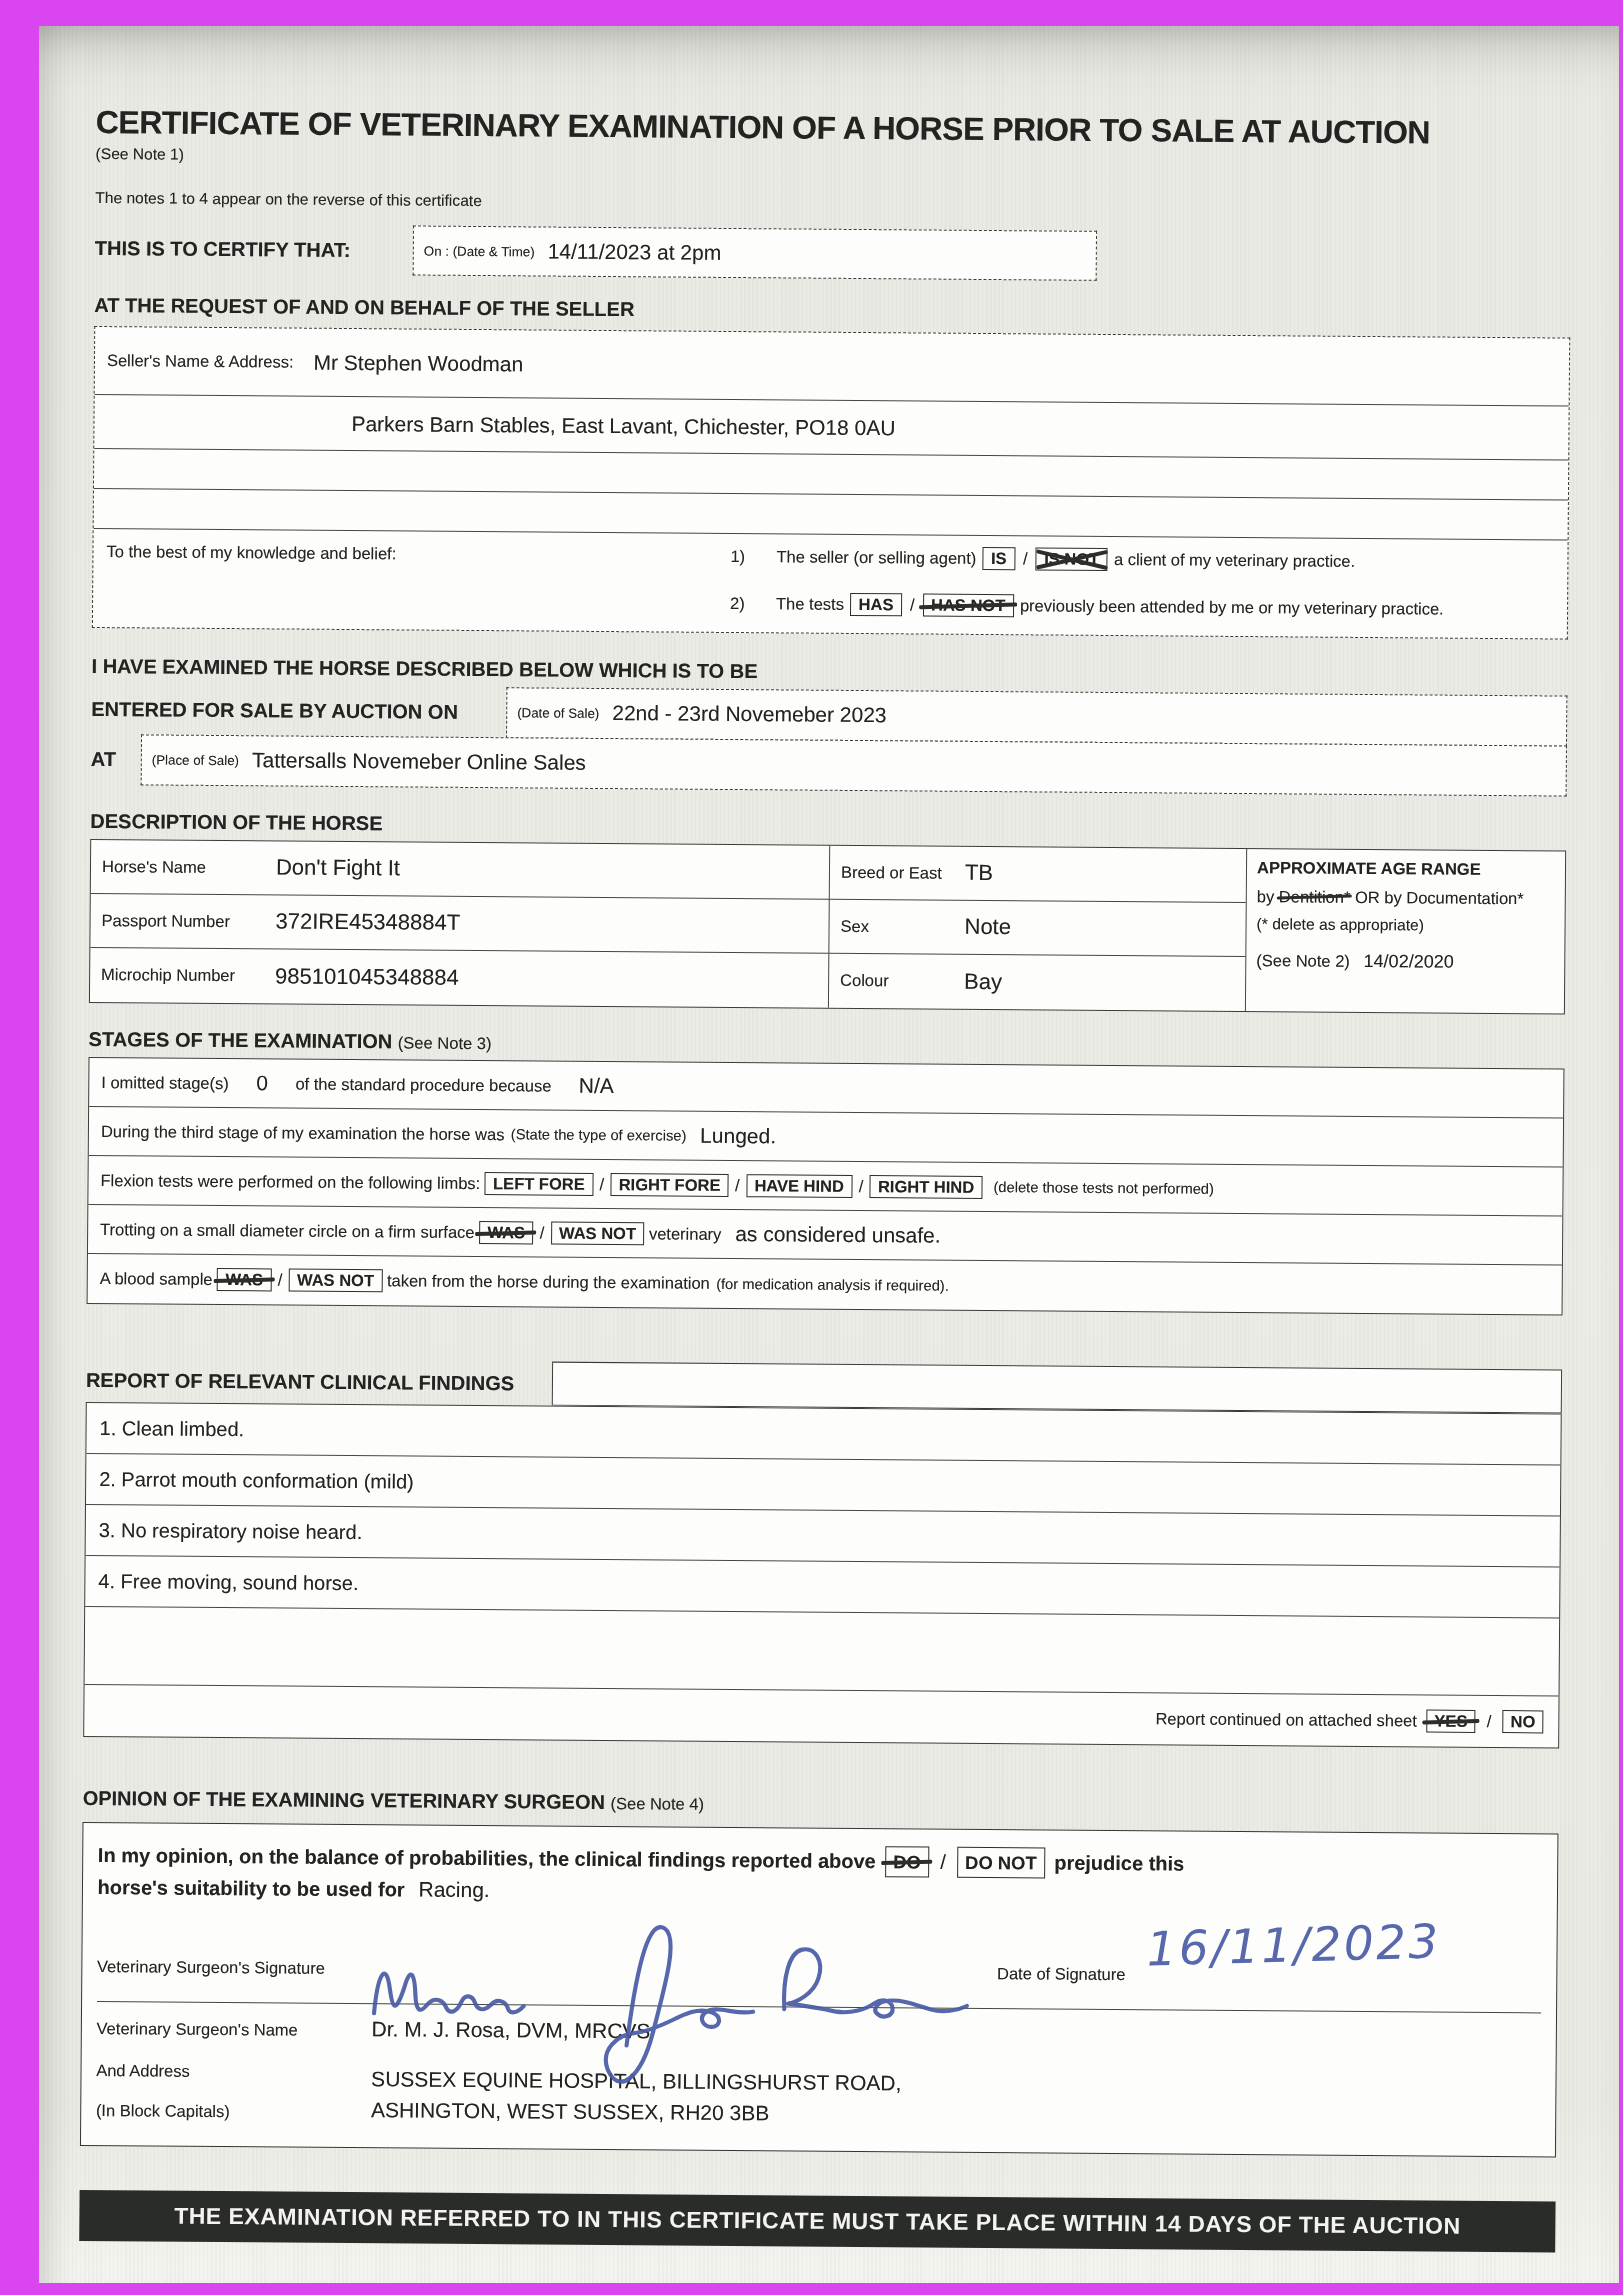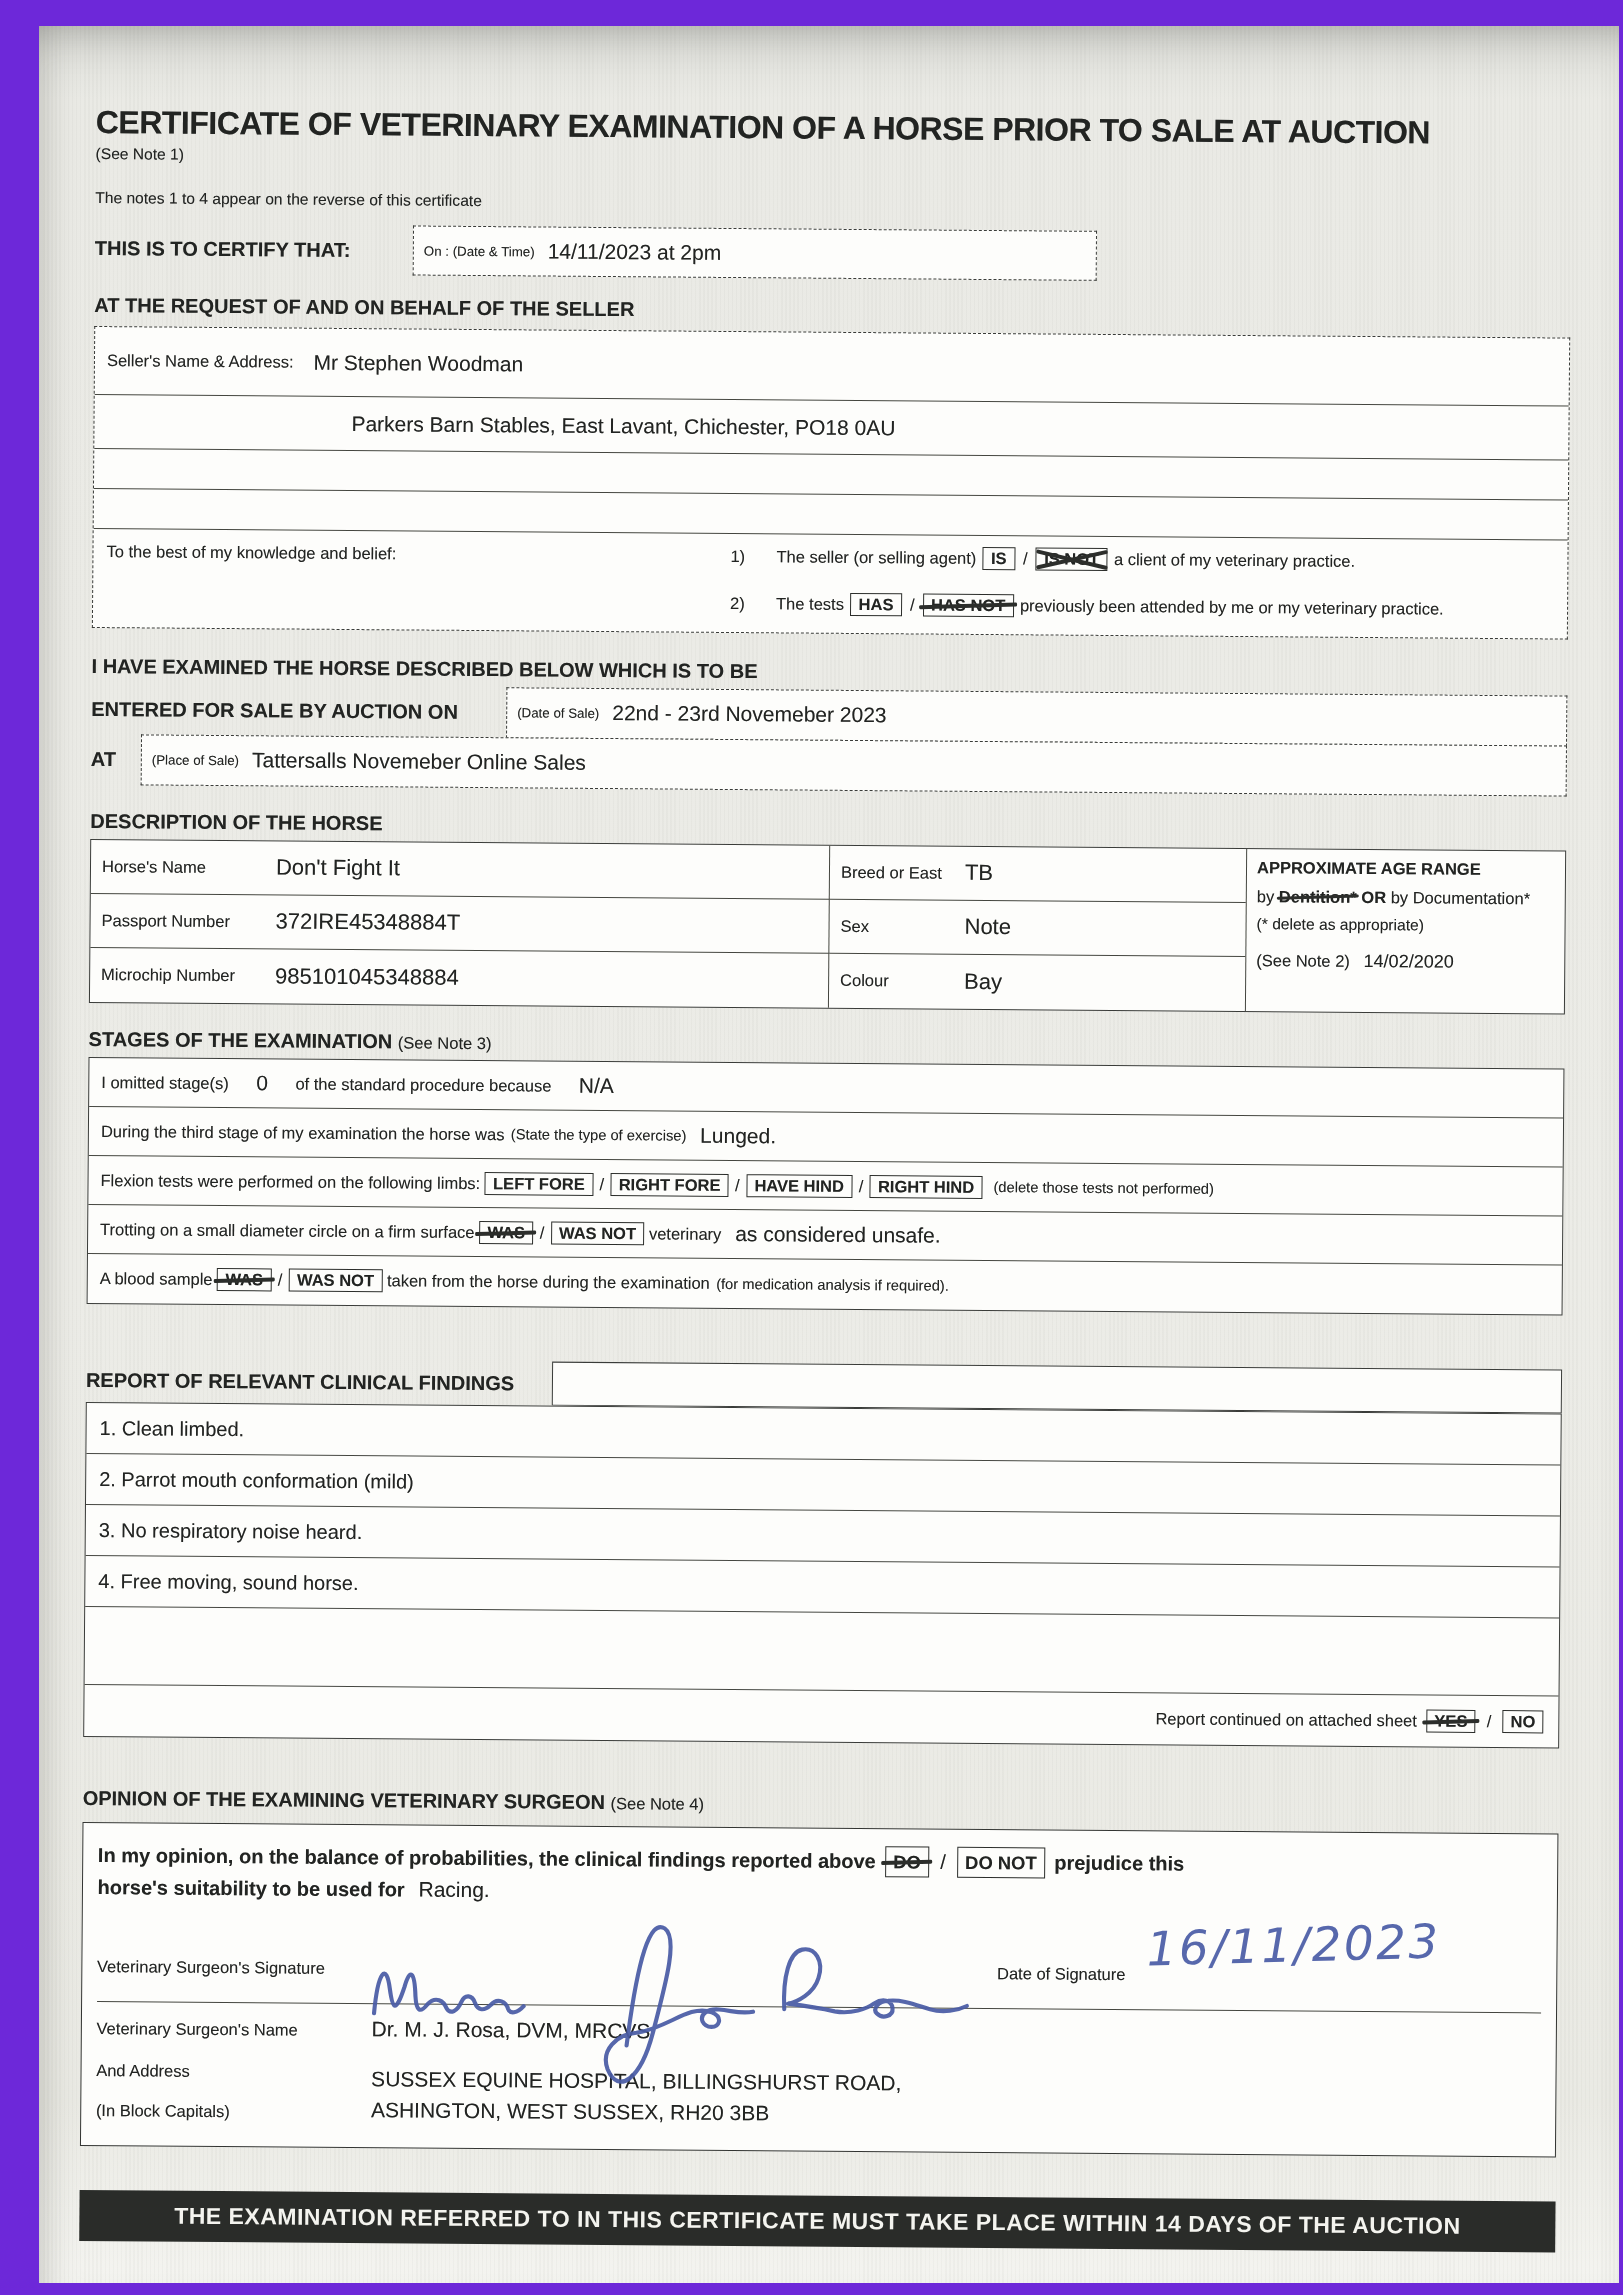--- a/index.html
+++ b/index.html
@@ -1,16 +1,16 @@
 <!DOCTYPE html>
 <html style="font-size:7.3px"><head>
 <meta charset="utf-8">
 <style>
   html,body{margin:0;padding:0;background:#ffffff;}
-  .page{position:relative;width:1624px;height:2295px;background:#6d28d9;overflow:hidden;
+  .page{position:relative;width:1624px;height:2295px;background:#d946ef;overflow:hidden;
         font-family:"Liberation Sans","DejaVu Sans",sans-serif;color:#222422;}
   .paper{position:absolute;left:39px;top:26px;width:1580px;height:2257px;
          background:
            repeating-linear-gradient(90deg, rgba(110,112,102,0.045) 0 1.4px, rgba(0,0,0,0) 1.4px 4.1px),
            linear-gradient(180deg,#dcddd8 0,#eaeae5 73px,#ecece7 55%,#eaeae4 92%,#f4f4f0 100%);
          box-shadow: inset 0 32px 37px -25px rgba(88,90,84,.35), inset 32px 0 37px -30px rgba(88,90,84,.28);}
   .content{position:absolute;left:57px;top:77px;width:1476px;transform:rotate(0.45deg);
            transform-origin:0 0;text-shadow:0 0 0.5px rgba(40,42,40,.34);}
 
   .title{font-size:32px;font-weight:700;letter-spacing:-0.5px;line-height:39px;}
@@ -65,21 +65,21 @@
   .desc-cell{height:54px;display:flex;align-items:center;padding-left:11px;border-bottom:1.4px solid #44463f;box-sizing:border-box;}
   .desc-cell.c1{border-right:1.4px solid #44463f;}
   .desc-cell.lastrow{border-bottom:none;}
   .dlabel{font-size:16.5px;}
   .dlabel.w1{width:174px;flex:0 0 auto;}
   .dlabel.w2{width:124px;flex:0 0 auto;}
   .dvalue{font-size:22px;white-space:nowrap;}
   .desc-age{flex:1;border-left:1.4px solid #44463f;padding:9.2px 10px;box-sizing:border-box;font-size:16.5px;}
   .age-h{font-weight:600;}
   .age-line{margin-top:10px;}
-  .age-line b{font-weight:700;}
+  .age-line b{font-weight:400;}
   .age-del{font-size:15.6px;margin-top:9.2px;}
   .age-bottom{margin-top:16.5px;display:flex;align-items:baseline;gap:13.8px;}
   .age-value{font-size:18px;}
 
   .stages-heading{margin-top:25px;font-size:20px;font-weight:700;}
   .hnote{font-size:16.5px;font-weight:400;}
   .stages-box{margin-top:6.4px;border:1.4px solid #3a3c39;background:#fdfdfb;}
   .st-row{height:49px;display:flex;align-items:center;padding-left:12px;border-bottom:1.4px solid #44463f;
           font-size:16.5px;box-sizing:border-box;flex-wrap:nowrap;white-space:nowrap;}
   .st-row.last{border-bottom:none;}

